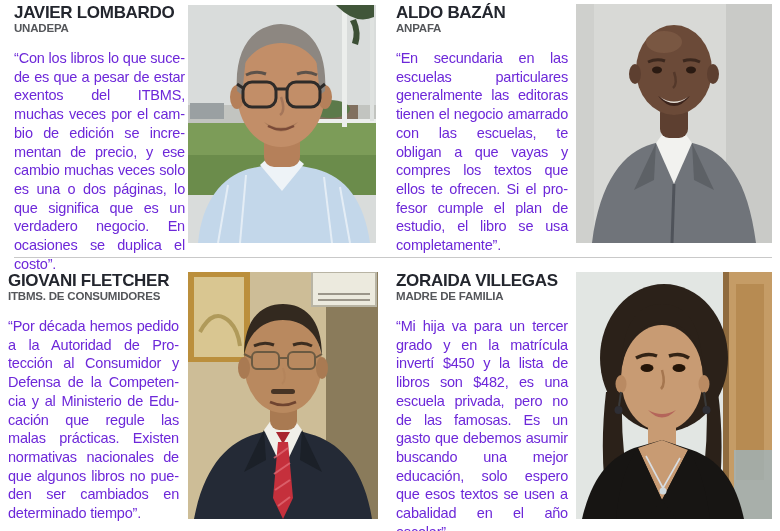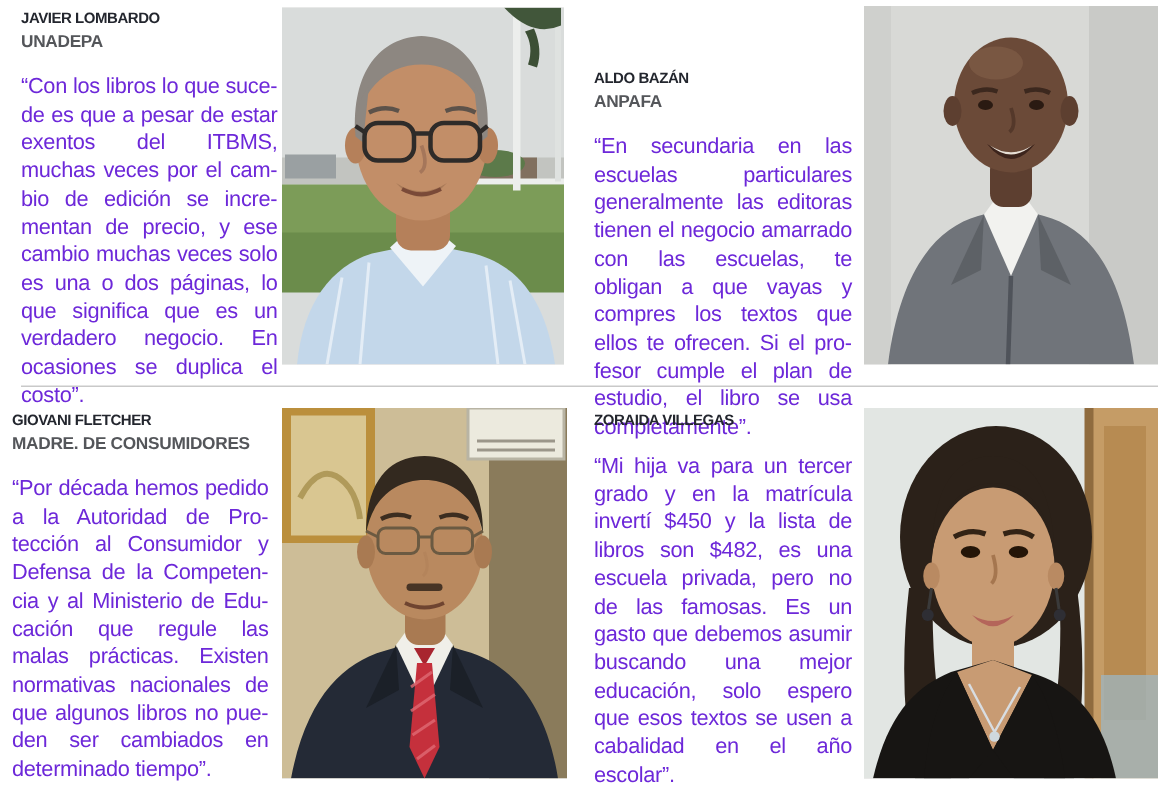--- a/index.html
+++ b/index.html
@@ -8,26 +8,26 @@
     background:#ffffff;
     font-family:"Liberation Sans", sans-serif;
     position:relative;
     overflow:hidden;
     -webkit-font-smoothing:antialiased;
   }
   .sheet { position:absolute; inset:0; }
 
   .textcol { position:absolute; }
   .t1 { left:14px; top:5px;   width:171px; }
-  .t2 { left:396px; top:5px;  width:172px;margin-top:40px; }
+  .t2 { left:396px; top:5px;  width:172px; }
   .t3 { left:8px; top:273px; width:171px; }
   .t4 { left:396px; top:273px;width:172px; }
 
   .name {
-    font-size:10px; line-height:15px; font-weight:bold;
+    font-size:17px; line-height:15px; font-weight:bold;
     color:#23262e; letter-spacing:-0.3px;
   }
   .org {
     font-size:11.5px; line-height:13px; font-weight:bold;
     color:#54565a; letter-spacing:-0.2px; margin-top:2px;
   }
   .quote {
     margin-top:14px;
     font-size:14.5px; line-height:18.7px;
     color:#6d28d9; letter-spacing:-0.2px;
@@ -129,21 +129,21 @@
       <path d="M98 68 q4 12 -1 16" stroke="#54382a" stroke-width="2.5" fill="none"></path>
       <path d="M82 92 Q98 103 114 92 Q98 112 82 92 Z" fill="#3c241c"></path>
       <path d="M84 93 Q98 102 112 93 Q98 105 84 93 Z" fill="#e8e0d6"></path>
     </svg>
   </figure>
 
   <div class="divider"></div>
 
   <div class="textcol t3">
     <h3 class="name">GIOVANI FLETCHER</h3>
-    <div class="org">MADRE. DE CONSUMIDORES</div>
+    <div class="org">ITBMS. DE CONSUMIDORES</div>
     <p class="quote">“Por década hemos pedi­do a la Autoridad de Pro­tección al Consumidor y Defensa de la Competen­cia y al Ministerio de Edu­cación que regule las malas prácticas. Existen normativas nacionales de que algunos libros no pue­den ser cambiados en determinado tiempo”.</p>
   </div>
 
   <figure class="photo p3" aria-label="man-glasses-dark-suit-red-tie-office-portrait">
     <svg viewBox="0 0 190 247" preserveAspectRatio="none">
       <rect width="190" height="247" fill="#cdbd97"></rect>
       <rect x="138" y="0" width="52" height="247" fill="#8a7b5b"></rect>
       <rect x="0" y="0" width="62" height="90" fill="#bb8f3c"></rect>
       <rect x="6" y="5" width="50" height="80" fill="#d9c691"></rect>
       <path d="M12 60 q14 -26 30 -10 q8 8 10 24" stroke="#b09a5a" stroke-width="4" fill="none"></path>
@@ -176,20 +176,21 @@
       <path d="M66 74 q10 -5 20 -1" stroke="#3c2d20" stroke-width="3" fill="none"></path>
       <path d="M105 73 q10 -4 19 1" stroke="#3c2d20" stroke-width="3" fill="none"></path>
       <path d="M95 96 q4 12 -1 16" stroke="#96684225" stroke-width="2" fill="none"></path>
       <rect x="83" y="117" width="24" height="5" rx="2.5" fill="#473425"></rect>
       <path d="M82 130 Q95 136 108 130" stroke="#6f4430" stroke-width="2.5" fill="none"></path>
     </svg>
   </figure>
 
   <div class="textcol t4">
     <h3 class="name">ZORAIDA VILLEGAS</h3>
+    <div class="org">MADRE DE FAMILIA</div>
     <p class="quote">“Mi hija va para un tercer grado y en la matrícula invertí $450 y la lista de libros son $482, es una escuela privada, pero no de las famosas. Es un gasto que debemos asumir bus­cando una mejor educa­ción, solo espero que esos textos se usen a cabalidad en el año escolar”.</p>
   </div>
 
   <figure class="photo p4" aria-label="young-woman-dark-hair-black-top-indoor-portrait">
     <svg viewBox="0 0 196 247" preserveAspectRatio="none">
       <rect width="196" height="247" fill="#e2e6e3"></rect>
       <rect x="152" y="0" width="44" height="247" fill="#c59c66"></rect>
       <rect x="160" y="12" width="28" height="196" fill="#b78b52"></rect>
       <rect x="147" y="0" width="6" height="247" fill="#8f6b3e"></rect>
       <rect x="158" y="178" width="38" height="69" fill="#9db6c2" opacity="0.75"></rect>

